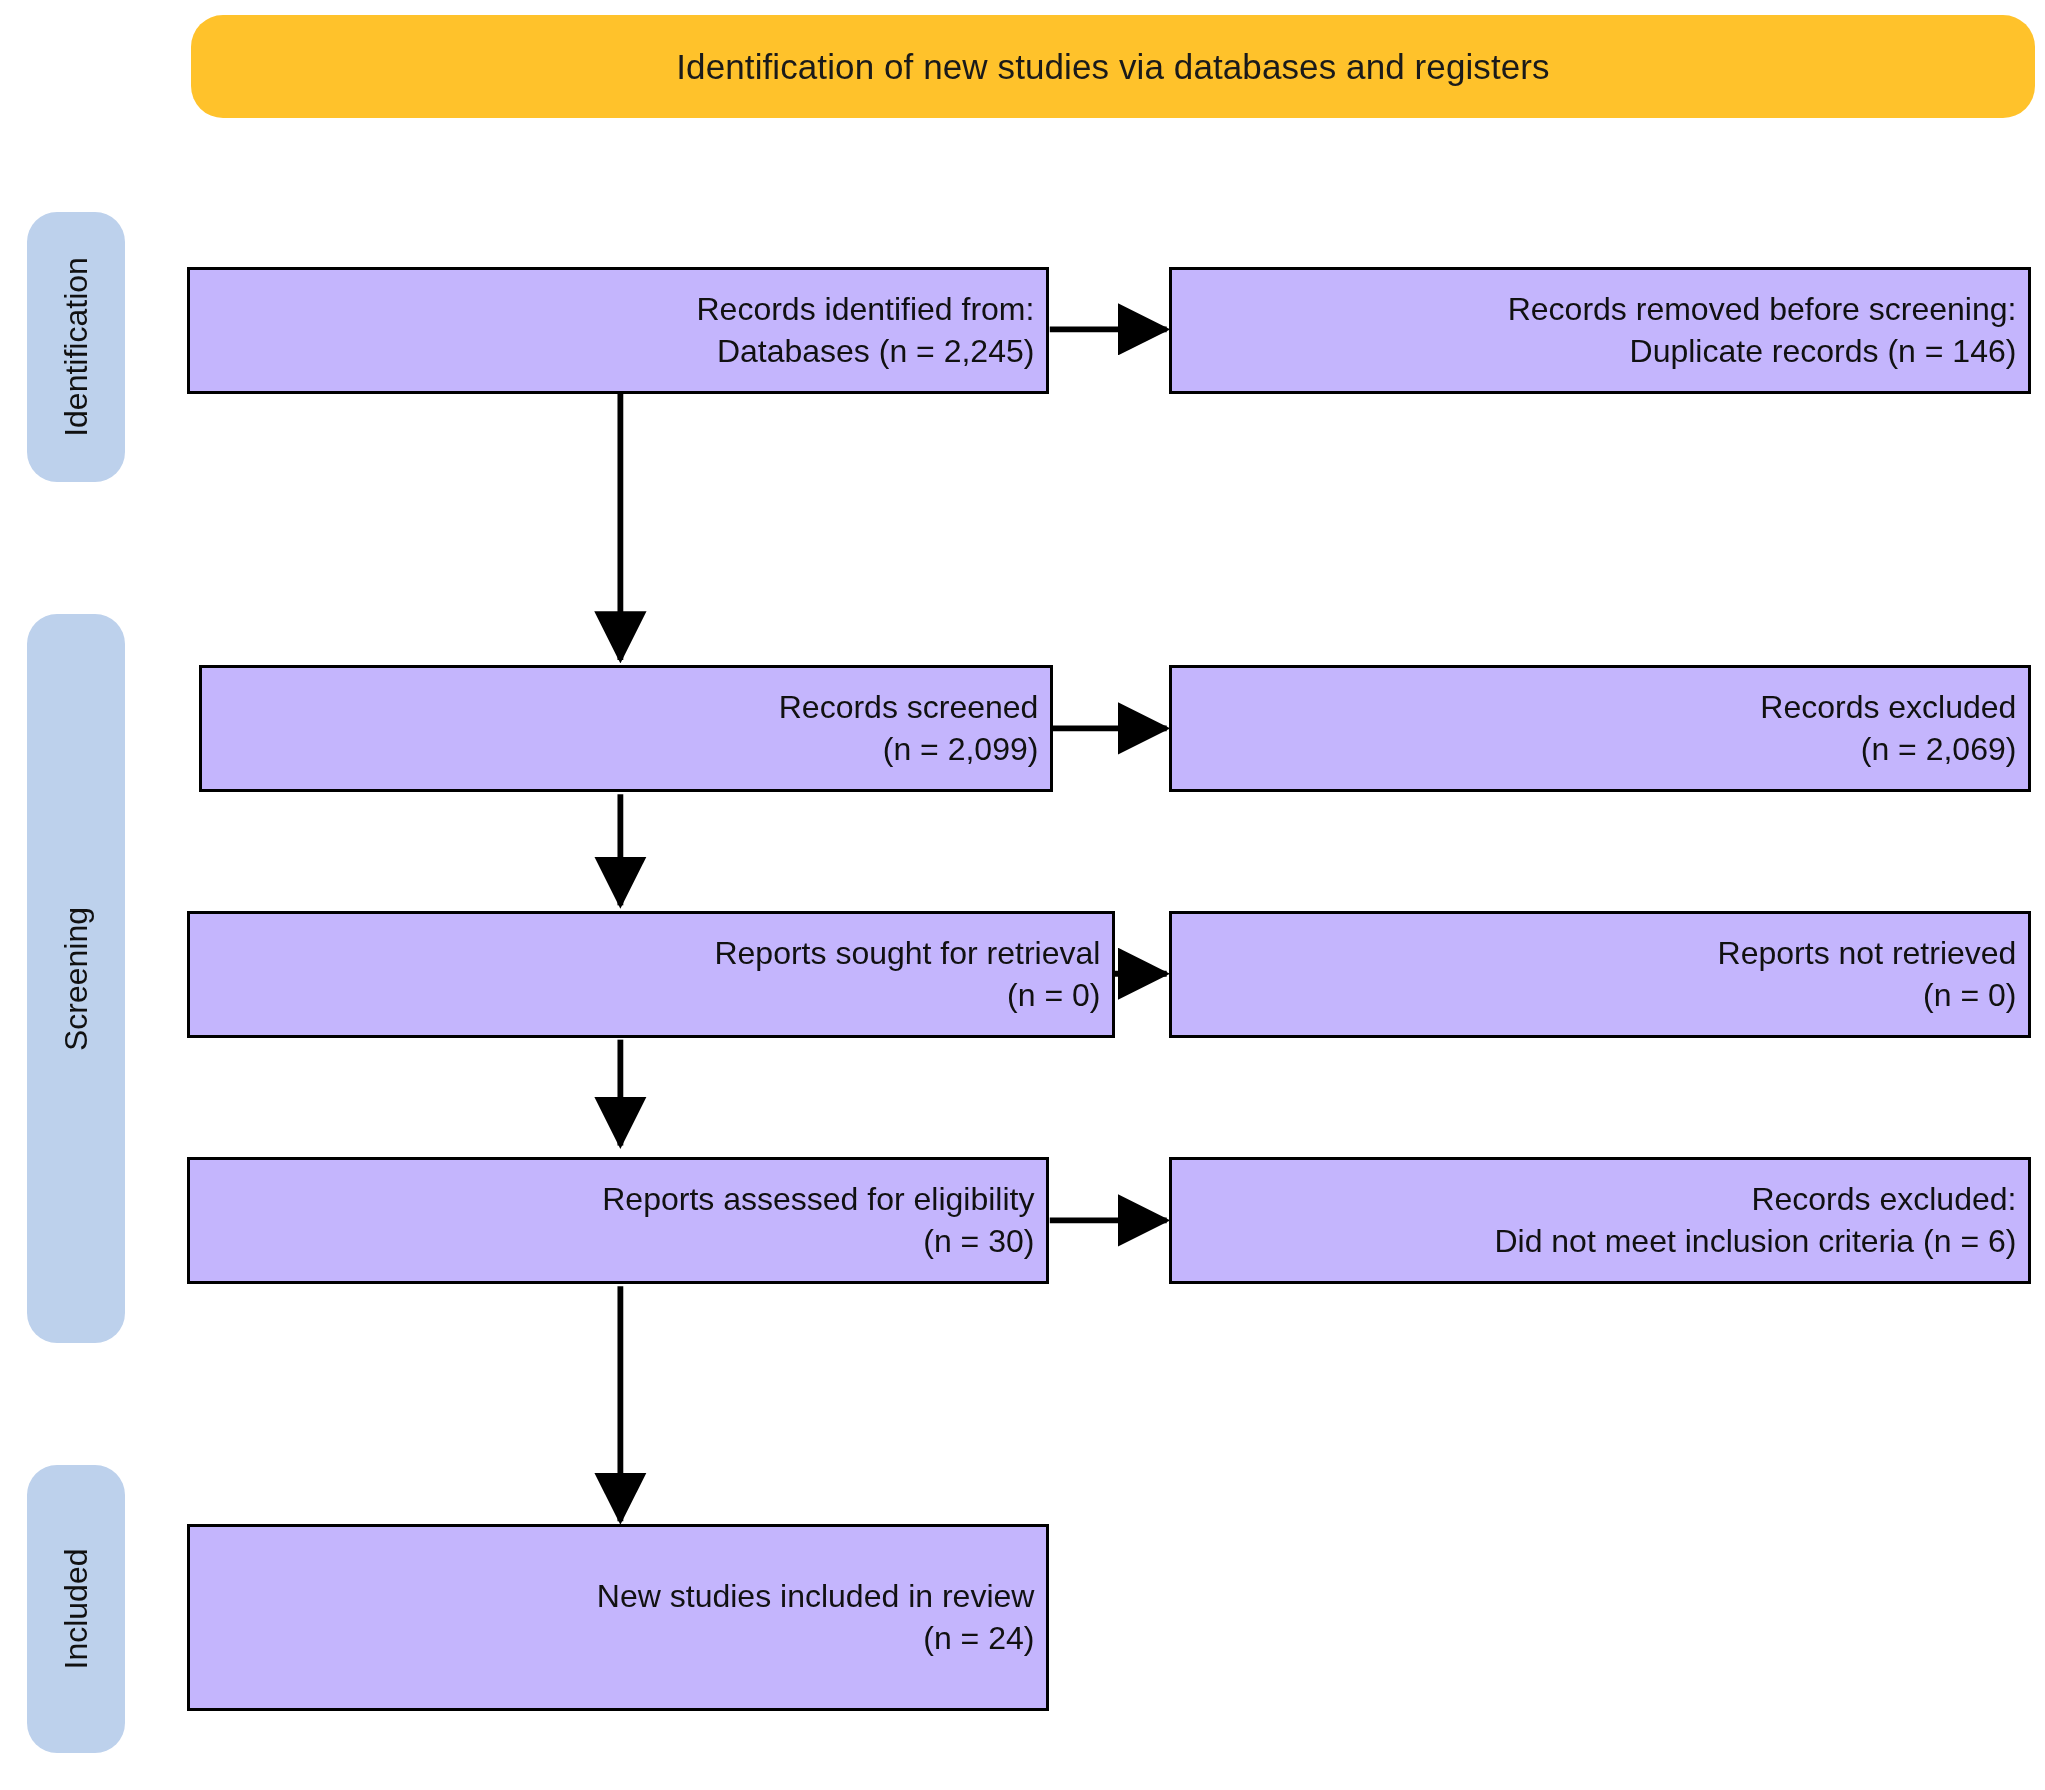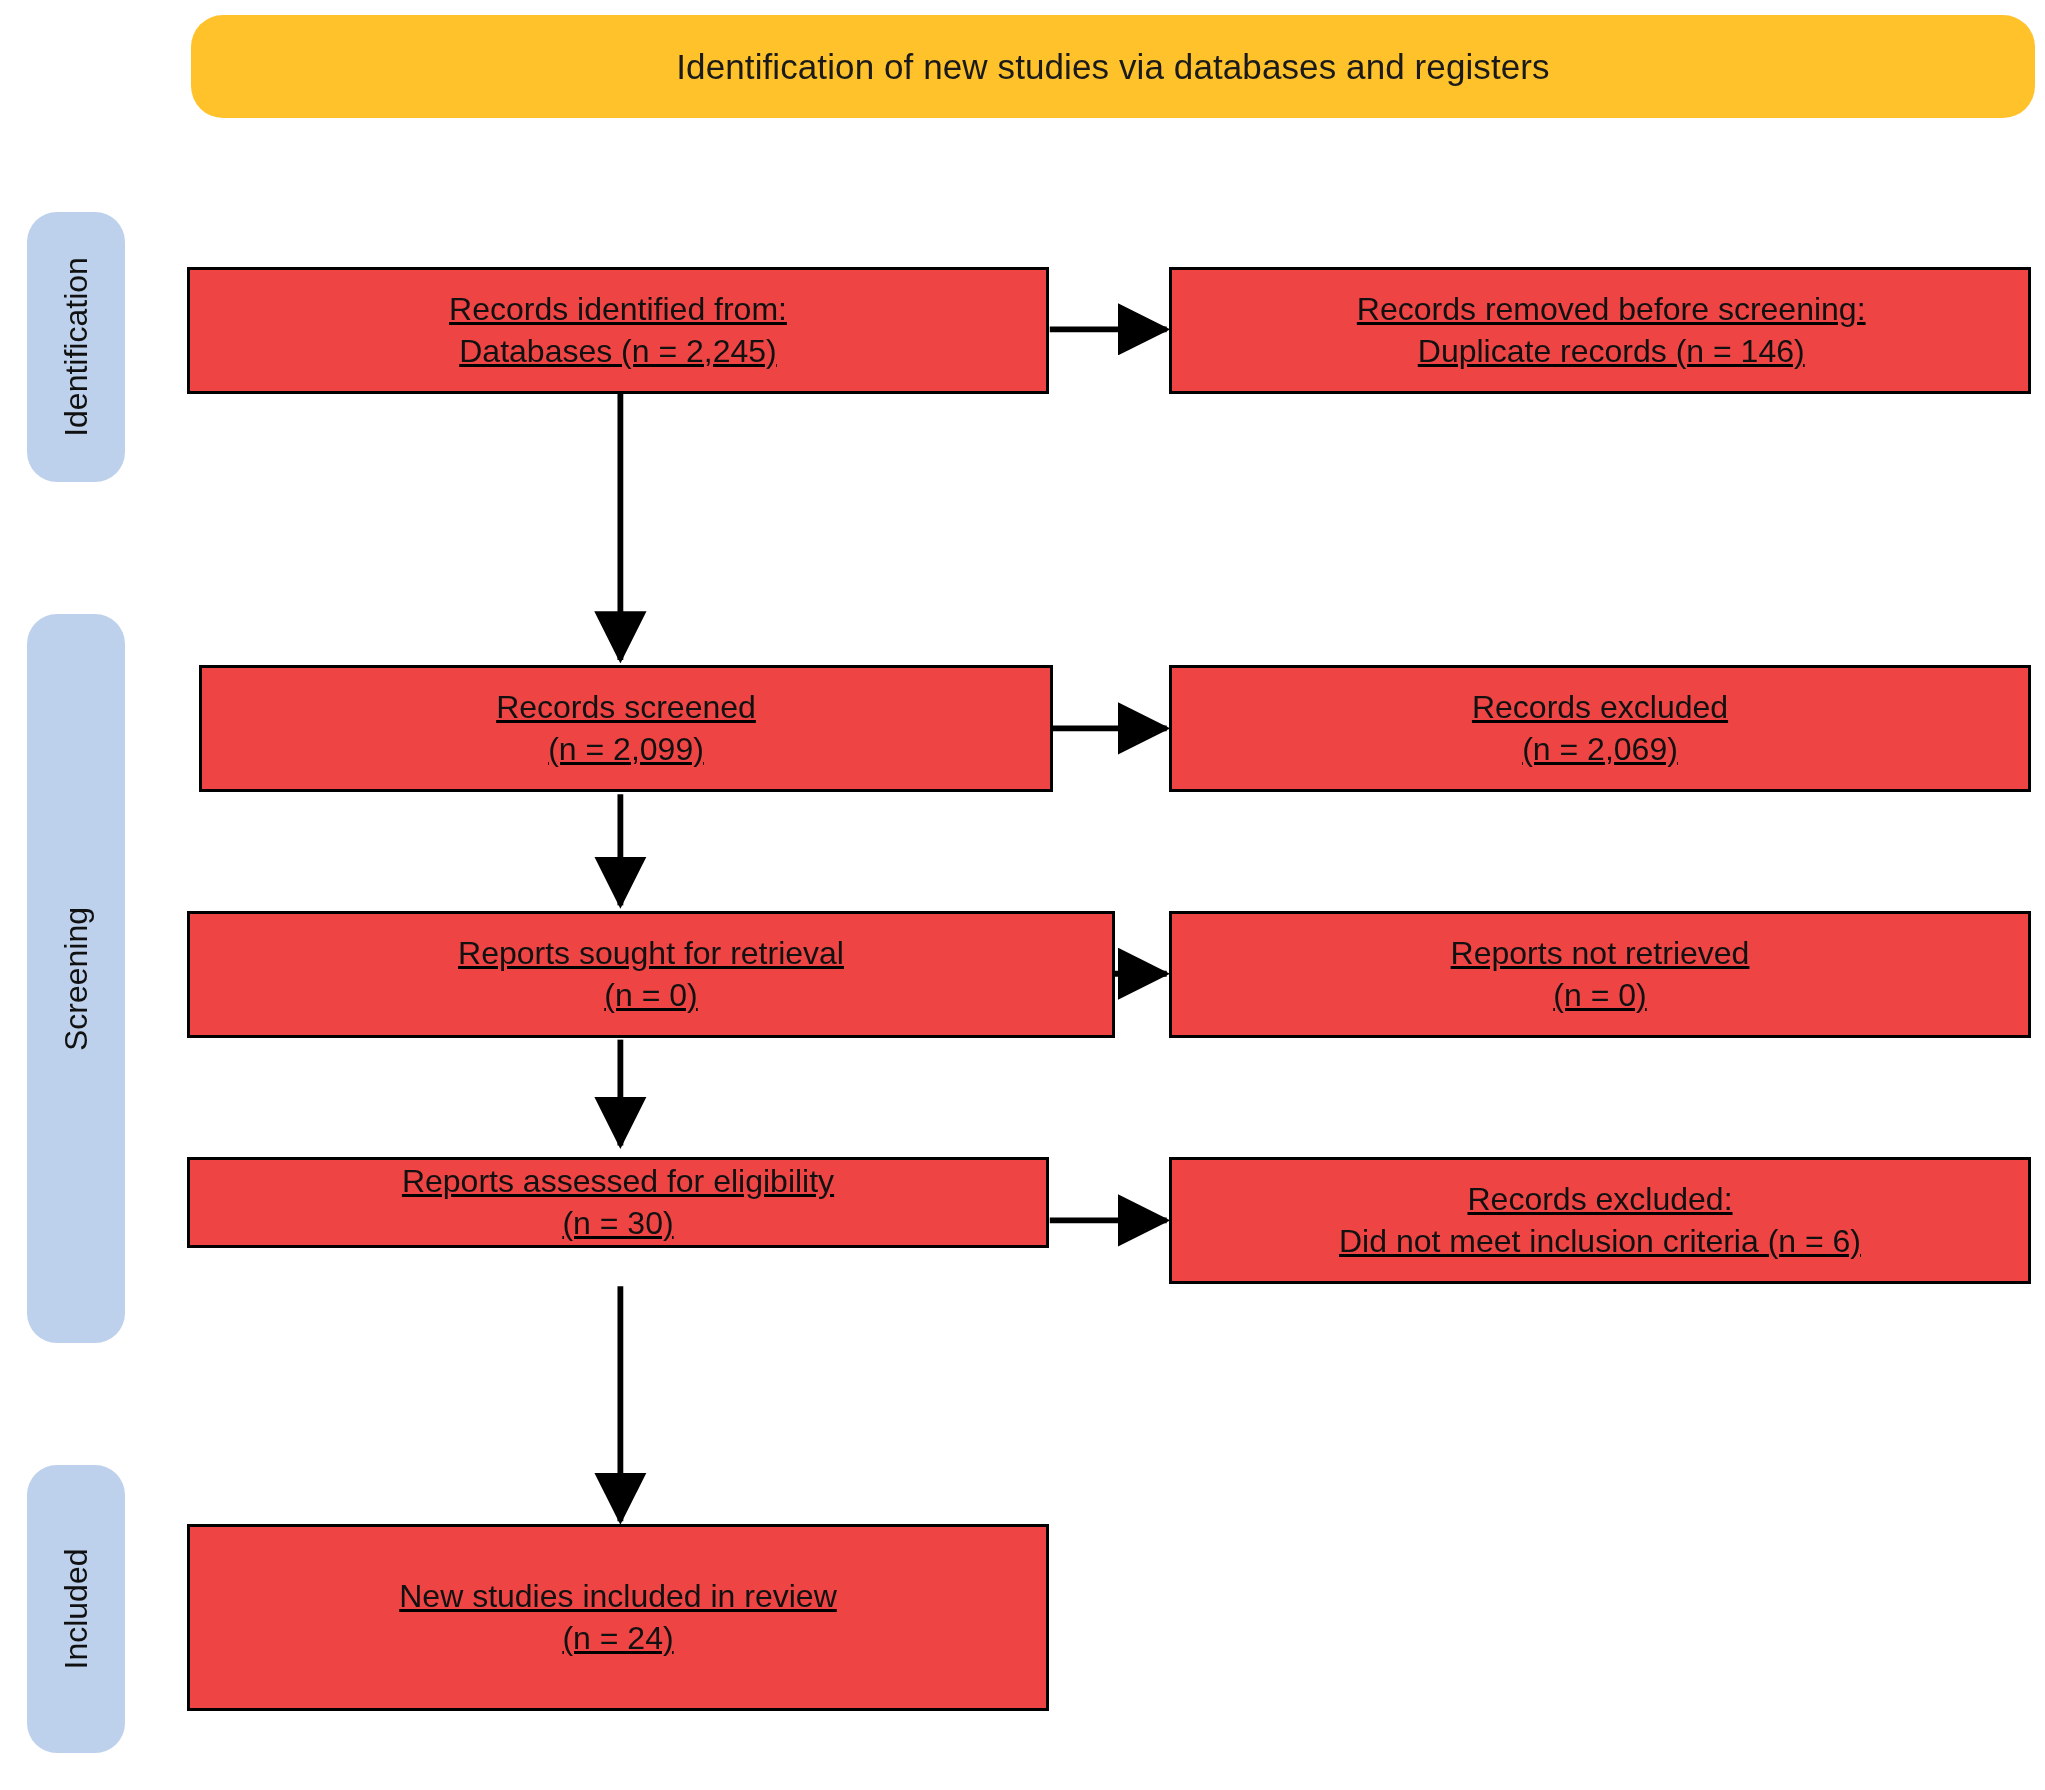--- a/index.html
+++ b/index.html
@@ -39,29 +39,28 @@
     transform:translate(-50%,-50%) rotate(-90deg);
     transform-origin:center center;
     white-space:nowrap;
     font-size:32px;
     color:#111;
   }
 
   
   .flow-box{
     position:absolute;
-    background:#ef4444;
+    background:#c4b5fd;
     border:3.9px solid #000000;
     box-sizing:border-box;
     display:flex;
     flex-direction:column;
-    align-items:center;
+    align-items:flex-end;
     justify-content:center;
     padding:0 11.6px;
-    text-decoration:underline;
   }
   .flow-line{
     font-size:32px;
     line-height:1.30;
     color:#111;
     text-align:center;
     white-space:nowrap;
   }
 
   
@@ -139,21 +138,21 @@
   <div class="flow-box" style="left:187px;top:911px;width:928px;height:127px;">
     <span class="flow-line">Reports sought for retrieval</span>
     <span class="flow-line">(n = 0)</span>
   </div>
 
   <div class="flow-box" style="left:1169px;top:911px;width:862px;height:127px;">
     <span class="flow-line">Reports not retrieved</span>
     <span class="flow-line">(n = 0)</span>
   </div>
 
-  <div class="flow-box" style="left:187px;top:1157px;width:862px;height:91px;">
+  <div class="flow-box" style="left:187px;top:1157px;width:862px;height:127px;">
     <span class="flow-line">Reports assessed for eligibility</span>
     <span class="flow-line">(n = 30)</span>
   </div>
 
   <div class="flow-box" style="left:1169px;top:1157px;width:862px;height:127px;">
     <span class="flow-line">Records excluded:</span>
     <span class="flow-line">Did not meet inclusion criteria (n = 6)</span>
   </div>
 
   <div class="flow-box" style="left:187px;top:1524px;width:862px;height:187px;">

